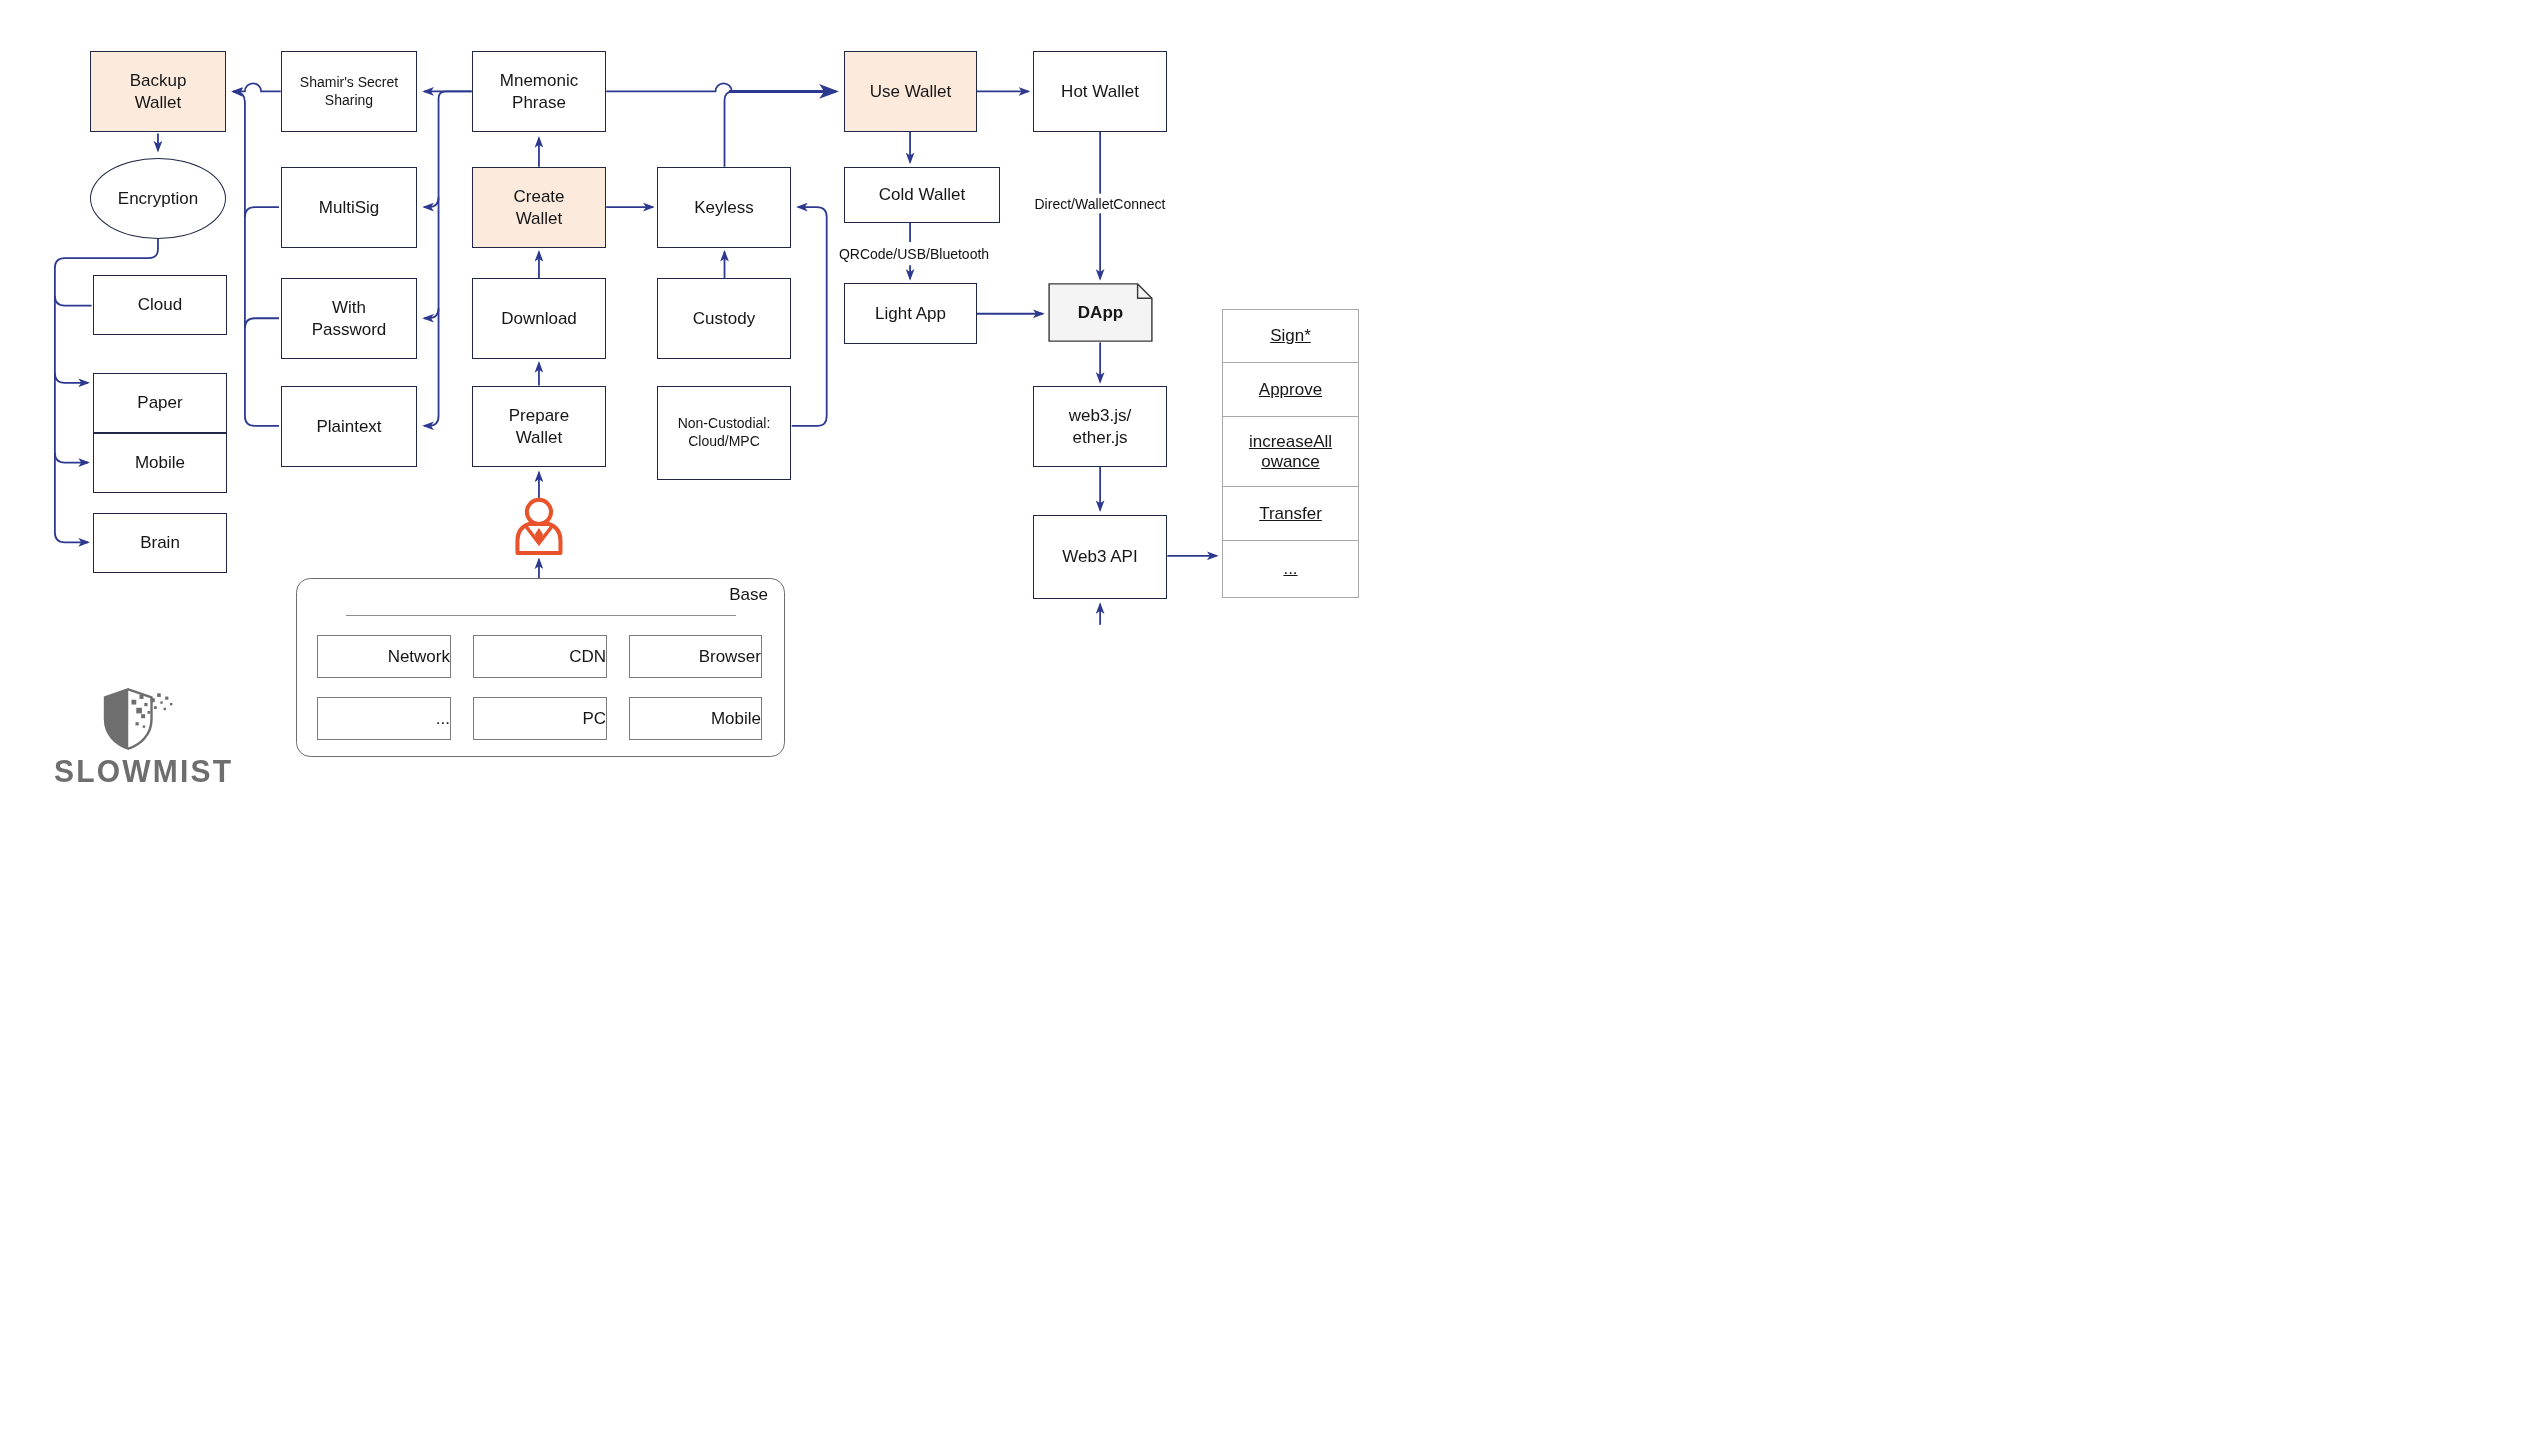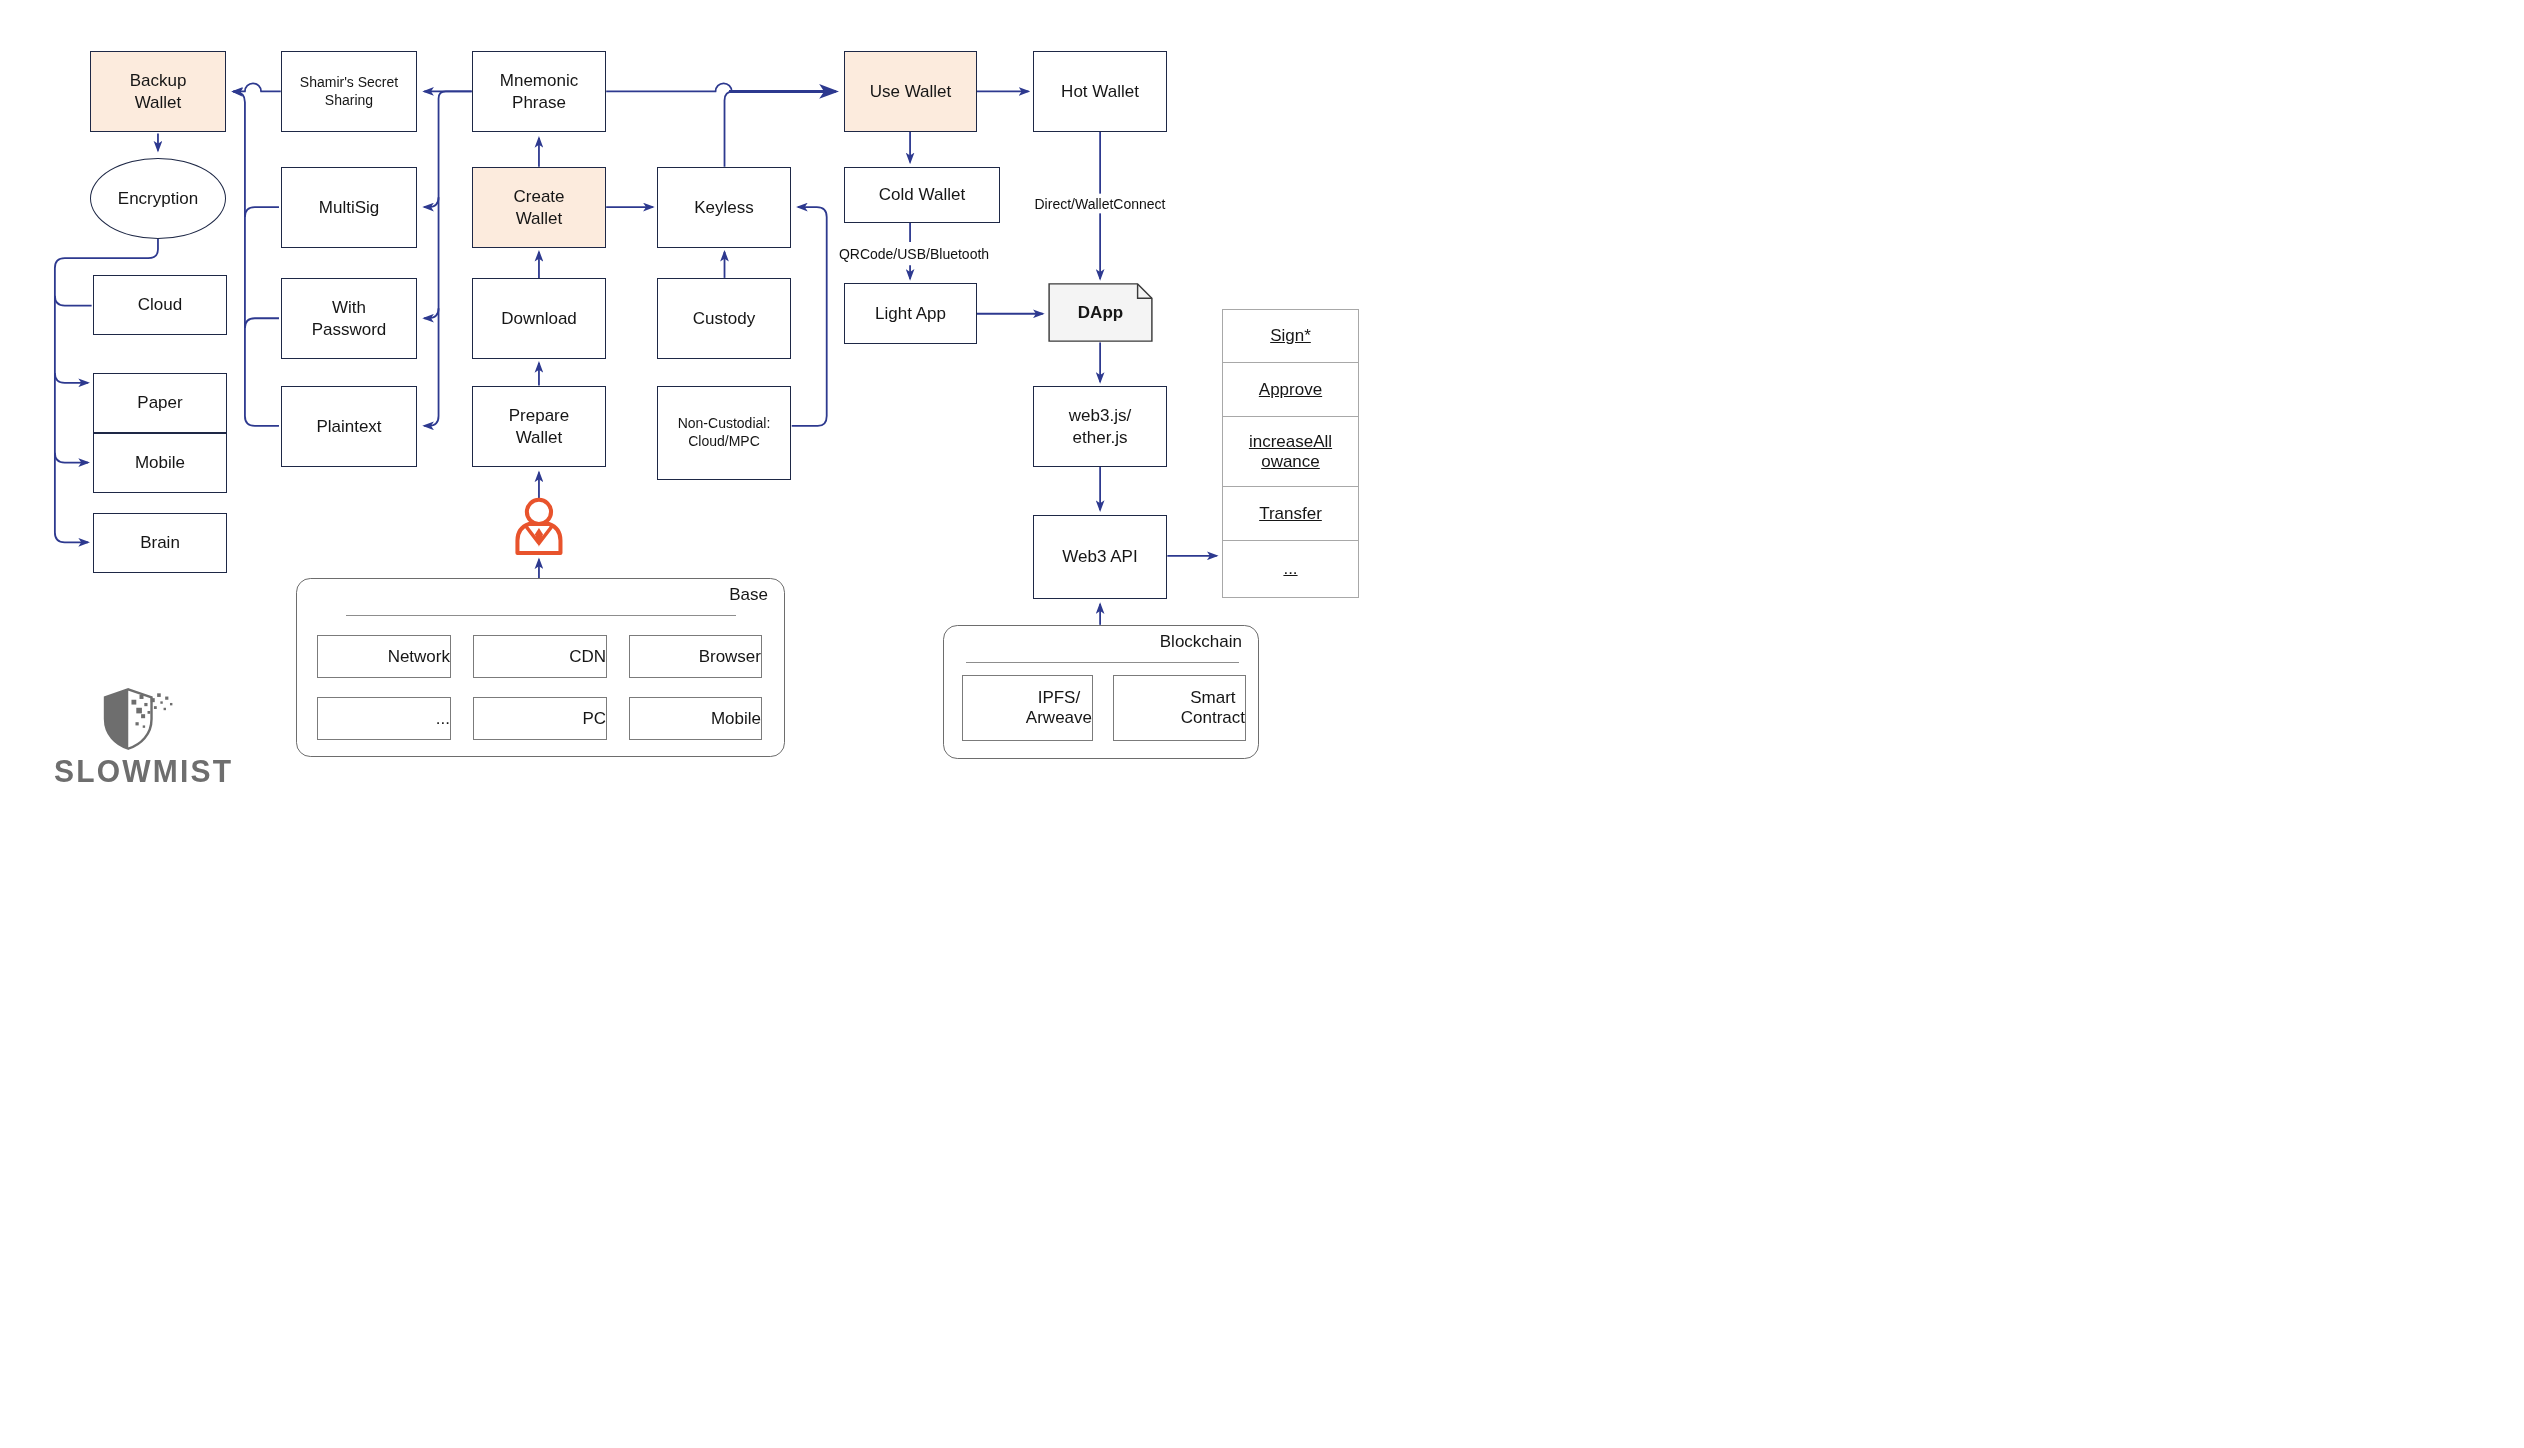--- a/index.html
+++ b/index.html
@@ -263,32 +263,20 @@
       <span class="lbl">...</span>
       </div>
     <div class="gray-cell" style="left:176px;top:118px;width:134px;height:43px;">
       <span class="lbl">PC</span>
       </div>
     <div class="gray-cell" style="left:332px;top:118px;width:133px;height:43px;">
       <span class="lbl">Mobile</span>
       </div>
   </div>
 
-  <div class="group" style="left:943px;top:625px;width:316px;height:134px;">
-    <div class="group-title">Blockchain</div>
-    <div class="group-rule" style="left:21.5px;top:36px;width:273px;"></div>
-    <div class="gray-cell" style="left:18px;top:49px;width:131px;height:66px;">
-      <span class="lbl">IPFS/
-Arweave</span>
-      </div>
-    <div class="gray-cell" style="left:169px;top:49px;width:133px;height:66px;">
-      <span class="lbl">Smart
-Contract</span>
-      </div>
-  </div>
 
   <div class="logo">
     <svg width="77" height="72" viewBox="0 0 96 80">
       <path d="M34 3 L63 13 V40 C63 59 50 72 34 77 C18 72 5 59 5 40 V13 Z" fill="#ffffff" stroke="#6e6e6e" stroke-width="3"></path>
       <path d="M34 3 L5 13 V40 C5 59 18 72 34 77 Z" fill="#6e6e6e"></path>
       <g fill="#6e6e6e">
         <rect x="38" y="16" width="6" height="6"></rect>
         <rect x="48" y="10" width="5" height="5"></rect>
         <rect x="44" y="26" width="7" height="7"></rect>
         <rect x="54" y="20" width="4" height="4"></rect>

